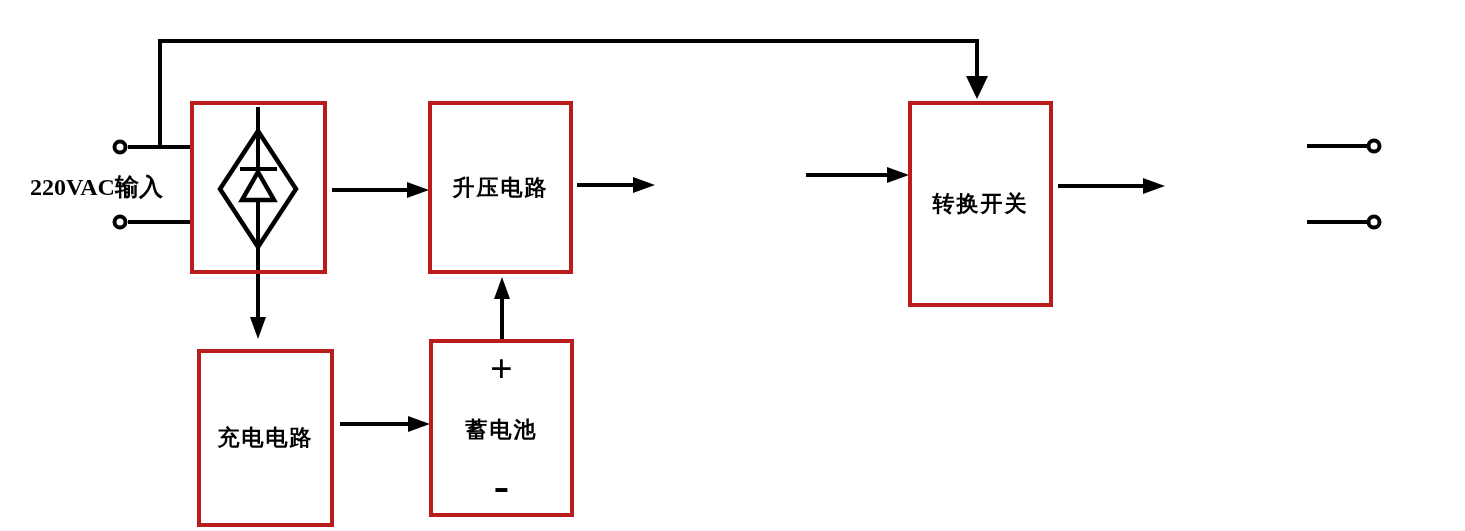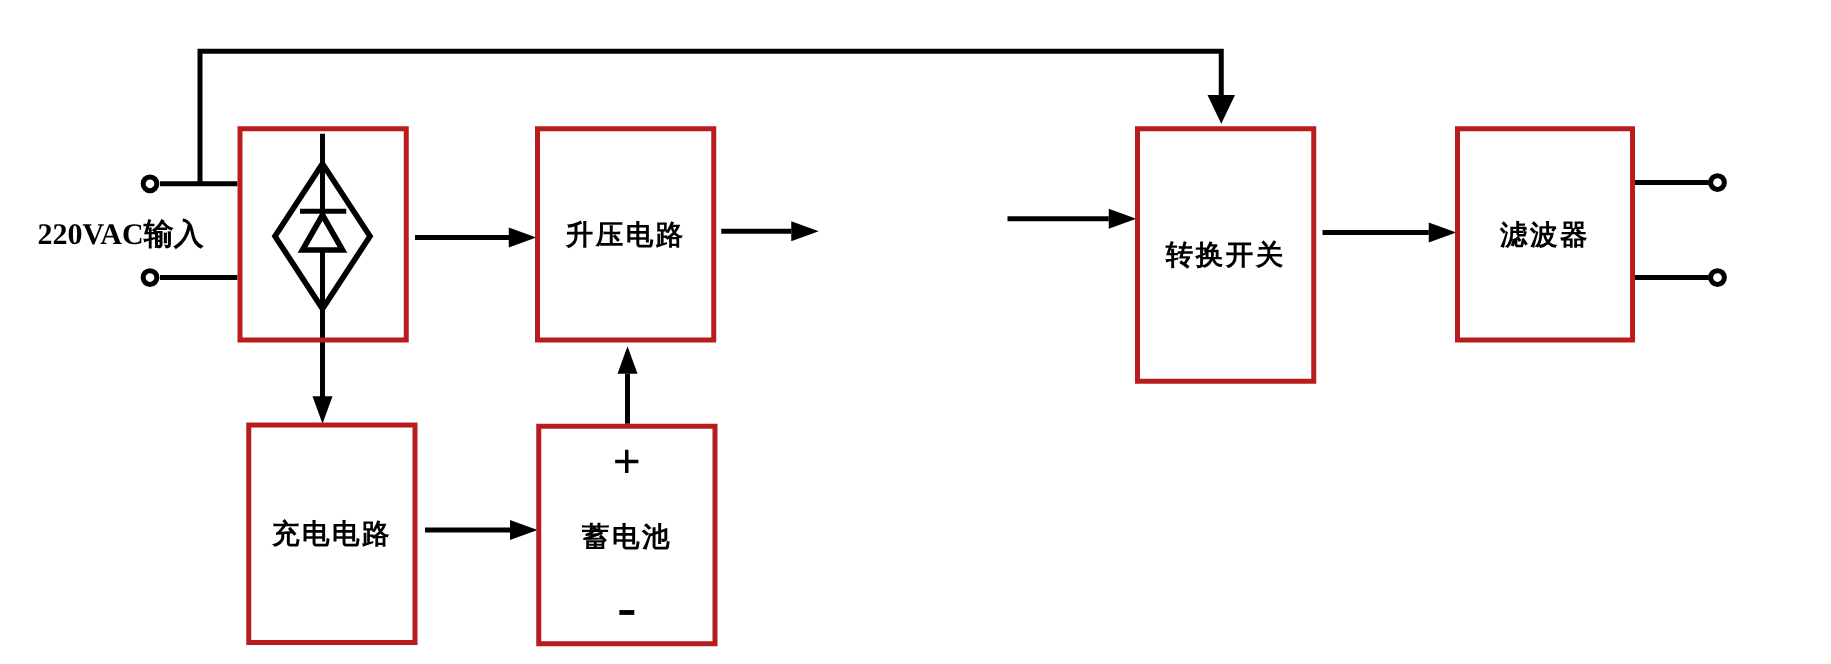--- a/index.html
+++ b/index.html
@@ -87,25 +87,22 @@
 
   <div class="block" style="left:428px;top:101px;width:145px;height:173px;">
     <span class="lbl">升压电路</span>
   </div>
 
 
   <div class="block" style="left:908px;top:101px;width:145px;height:206px;font-family:Liberation Serif, serif;">
     <span class="lbl">转换开关</span>
   </div>
 
-  <div class="block" style="left:1164px;top:101px;width:144px;height:173px;">
-    <span class="lbl">滤波器</span>
-  </div>
 
-  <div class="block" style="left:197px;top:338px;width:137px;height:178px;font-family:Liberation Mono, monospace;">
+  <div class="block" style="left:197px;top:349px;width:137px;height:178px;font-family:Liberation Mono, monospace;">
     <span class="lbl">充电电路</span>
   </div>
 
   <div class="block battery" style="left:429px;top:339px;width:145px;height:178px;">
     <span class="plus">+</span>
     <span class="lbl">蓄电池</span>
     <span class="minus">-</span>
   </div>
 
 </div>

